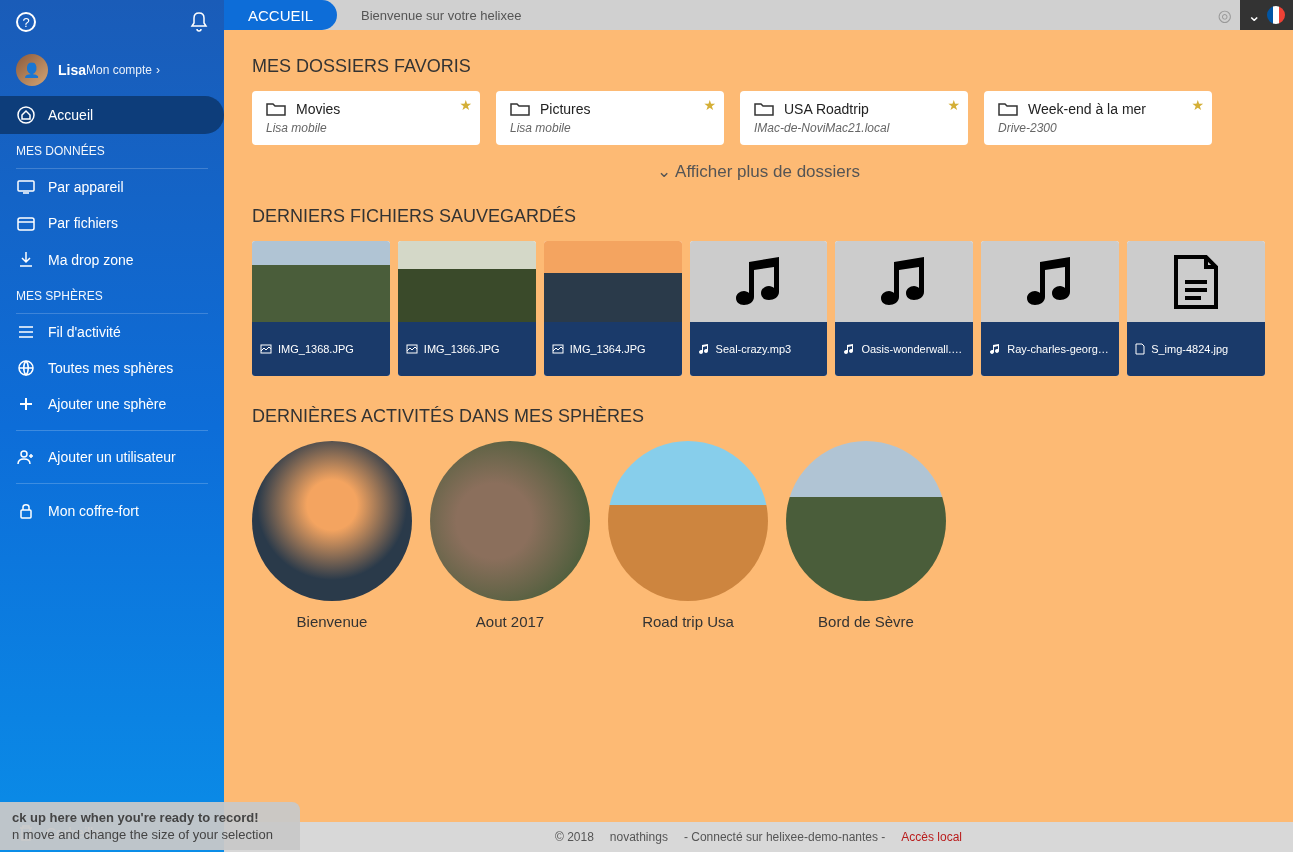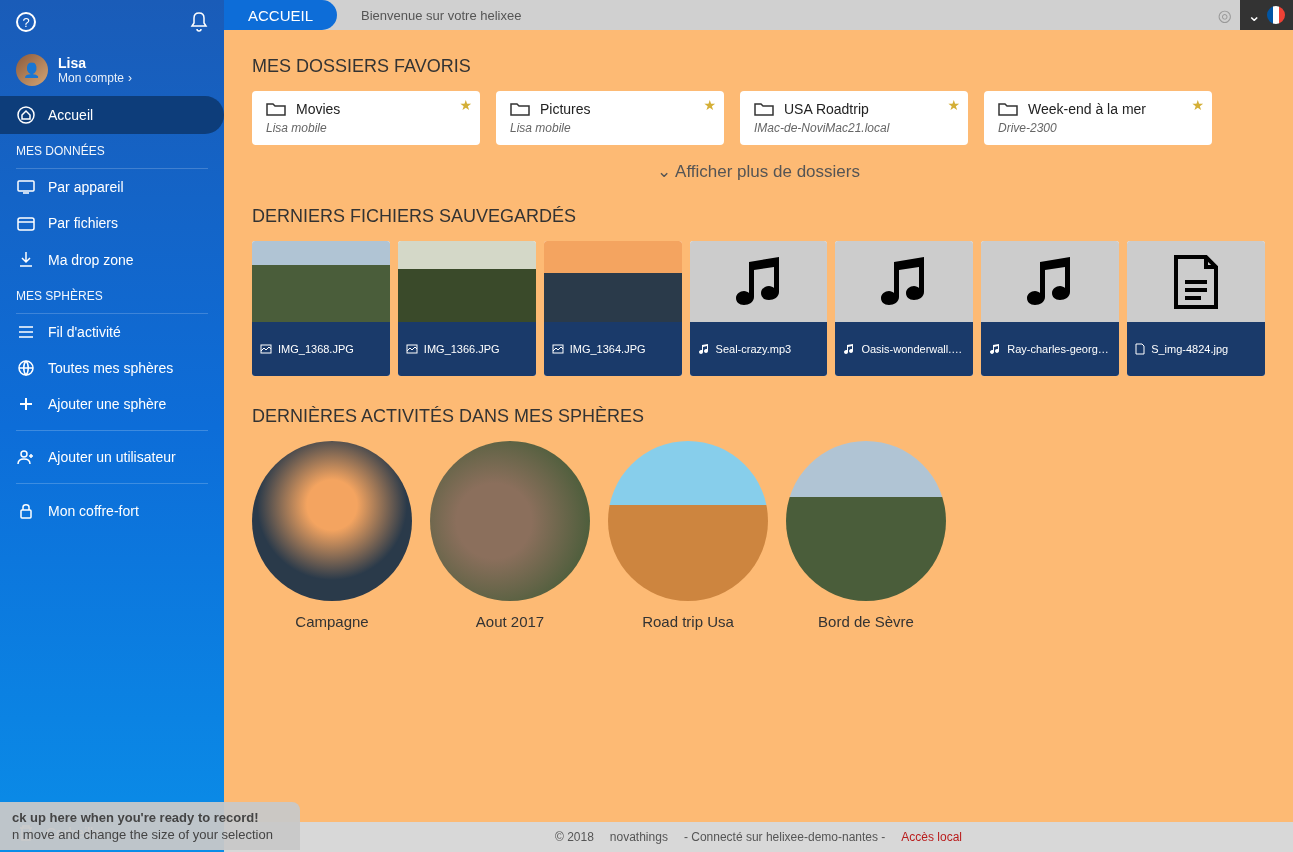--- a/index.html
+++ b/index.html
@@ -3,21 +3,21 @@
 <meta charset="utf-8">
 <style>
 *{margin:0;padding:0;box-sizing:border-box;font-family:-apple-system,BlinkMacSystemFont,"Segoe UI",Arial,sans-serif}
 body{background:#e8e8e8;width:1293px;height:852px;overflow:hidden;position:relative}
 .sidebar{position:absolute;left:0;top:0;width:224px;height:852px;background:linear-gradient(180deg,#1a5cb8 0%,#0d6dd8 50%,#0a8de8 100%);color:#fff}
 .sidebar-top{display:flex;justify-content:space-between;align-items:center;padding:12px 16px}
 .help-icon{width:20px;height:20px;border:2px solid #fff;border-radius:50%;display:flex;align-items:center;justify-content:center;font-size:13px;cursor:pointer}
 .bell-icon{cursor:pointer}
 .profile{display:flex;align-items:center;padding:10px 16px;gap:10px}
 .avatar{width:32px;height:32px;border-radius:50%;background:linear-gradient(135deg,#8b5a3c,#d4a574);display:flex;align-items:center;justify-content:center;font-size:14px}
-.profile-info{display:flex;flex-direction:column}
+.profile-info{display:flex;flex-direction:row}
 .profile-name{font-weight:600;font-size:14px}
 .profile-account{font-size:12px;opacity:.9;display:flex;align-items:center;gap:4px}
 .nav-item{display:flex;align-items:center;padding:10px 16px;gap:12px;cursor:pointer;font-size:14px}
 .nav-item.active{background:#0d3d7a;border-radius:0 25px 25px 0}
 .nav-icon{width:20px;display:flex;justify-content:center;align-items:center}
 .section-header{padding:10px 16px;font-size:12px;font-weight:500;opacity:.95;border-bottom:1px solid rgba(255,255,255,.2);margin:0 16px;padding-left:0;padding-right:0}
 .trash{position:absolute;bottom:10px;left:16px;display:flex;align-items:center;gap:10px;font-size:14px}
 .topbar{position:absolute;left:224px;top:0;right:0;height:30px;background:#d0d0d0;display:flex;align-items:center}
 .tab-active{background:#0d6dd8;color:#fff;padding:5px 24px;border-radius:0 16px 16px 0;font-size:15px;font-weight:500;height:30px;display:flex;align-items:center}
 .welcome{margin-left:24px;color:#555;font-size:13px}
@@ -321,21 +321,21 @@
           </svg>
           <span>S_img-4824.jpg</span>
         </div>
     </div>
     </div>
 
   <div class="section-title" style="margin-top:30px">DERNIÈRES ACTIVITÉS DANS MES SPHÈRES</div>
   <div class="spheres" id="spheres">
       <div class="sphere">
       <div class="sphere-img s1"></div>
-      <div class="sphere-name">Campagne</div>
+      <div class="sphere-name">Bienvenue</div>
     </div>
       <div class="sphere">
       <div class="sphere-img s2"></div>
       <div class="sphere-name">Aout 2017</div>
     </div>
       <div class="sphere">
       <div class="sphere-img s3"></div>
       <div class="sphere-name">Road trip Usa</div>
     </div>
       <div class="sphere">

